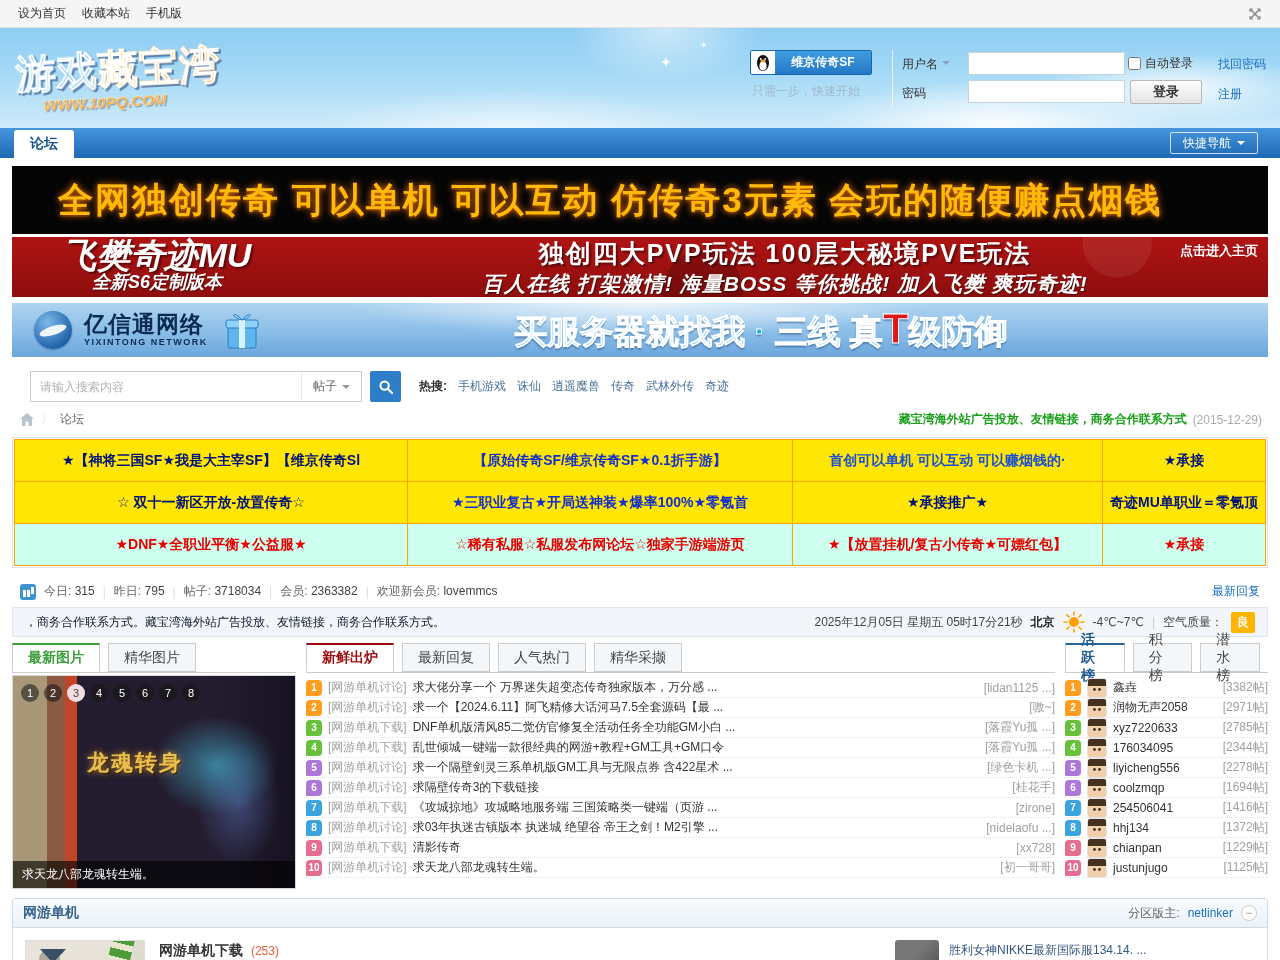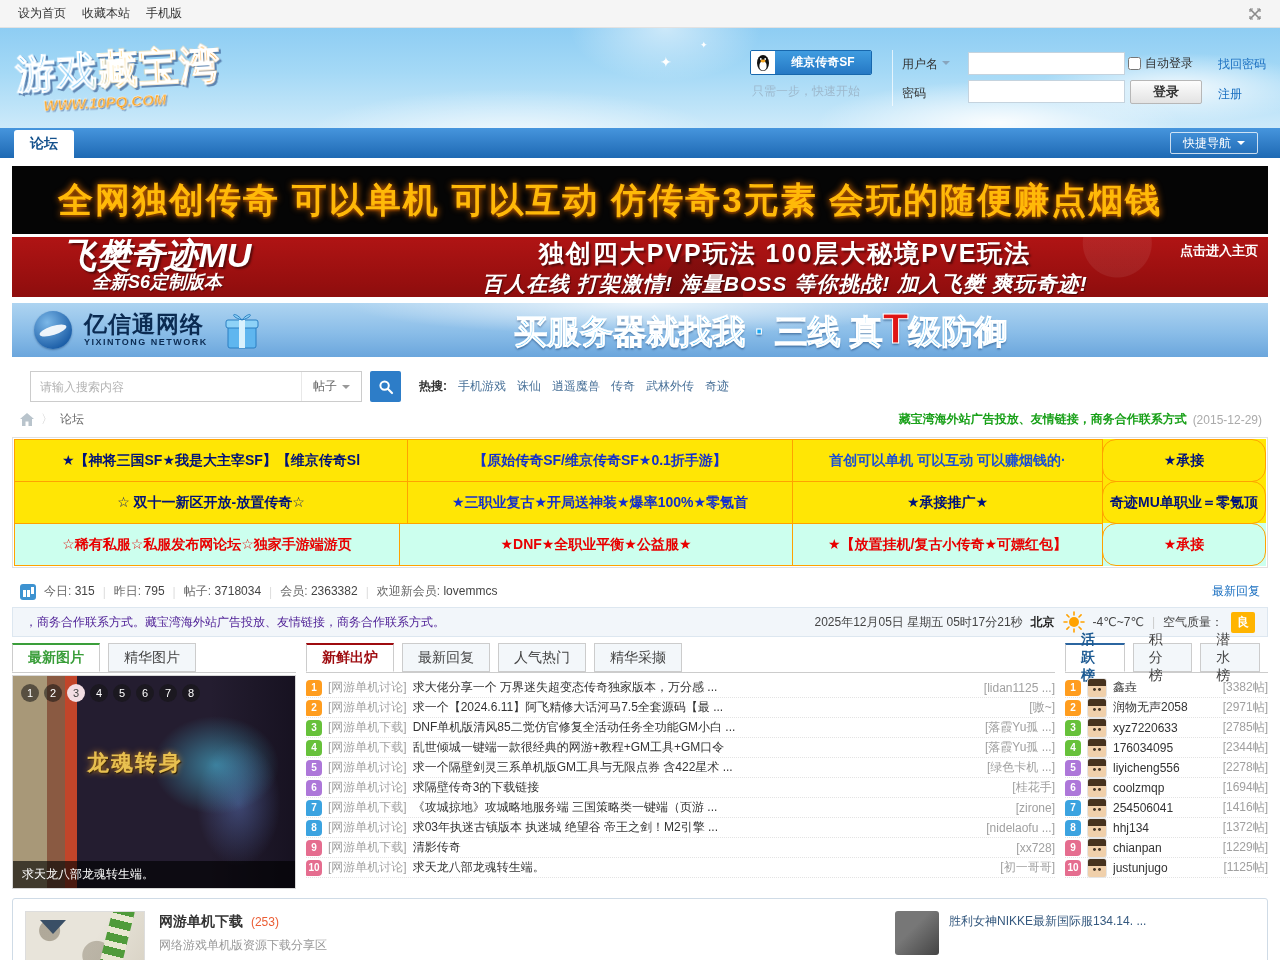--- a/index.html
+++ b/index.html
@@ -122,35 +122,35 @@
   .crumb-date { color:#aaa; }
 
   
   .ads { margin-top:9px; border:1px solid #e0e0e0; padding:1px; }
   .ads-row { display:flex; }
   .ads-row + .ads-row { margin-top:-1px; }
   .ads-cell { height:43px; border:1px solid #ffa200; display:flex; align-items:center; justify-content:center;
       font-size:14px; font-weight:bold; white-space:nowrap; overflow:hidden; cursor:pointer; }
   .ads-cell + .ads-cell { margin-left:-1px; }
   .ac1 { width:394px; flex:none; } .ac2 { width:386px; flex:none; } .ac3 { width:311px; flex:none; }
-  .ac4 { flex:1; min-width:0;border-radius:14px; }
+  .ac4 { flex:1; min-width:0; }
 
   
   .stats { margin:15px 8px 0; display:flex; align-items:center; gap:8px; color:#666; }
   .stats b { color:#444; font-weight:normal; }
   .stats .bar { color:#ddd; }
   .stats-icon { width:16px; height:16px; background:#3d92d0; border-radius:3px; position:relative; flex:none; }
   .stats-icon::after { content:""; position:absolute; left:3px; bottom:3px; width:3px; height:7px; background:#fff;
       box-shadow:4px 0 0 #fff, 8px -3px 0 #fff; }
   .latest-reply { margin-left:auto; color:#1a6fc0; }
 
   
   .notice { margin-top:7px; height:30px; background:#f2f6fa; border:1px solid #dde7f0;
       display:flex; align-items:center; padding:0 12px; }
-  .notice-marquee { color:#4c1d95; white-space:nowrap; overflow:hidden; }
+  .notice-marquee { color:#0f172a; white-space:nowrap; overflow:hidden; }
   .notice-right { margin-left:auto; display:flex; align-items:center; gap:8px; color:#444; white-space:nowrap; }
   .notice-city { font-weight:bold; color:#222; }
   .notice .bar { color:#ccc; }
   .air-badge { background:#ffb400; color:#fff; font-weight:bold; padding:2px 6px; border-radius:2px; }
 
   
   .cols { margin-top:6px; display:flex; align-items:flex-start; }
   .col-left { width:284px; flex:none; }
   .col-mid { flex:1; margin:0 10px; min-width:0; }
   .col-right { width:203px; flex:none; }
@@ -368,22 +368,22 @@
       <div class="ads-cell ac3" style="color: rgb(26, 79, 214);">首创可以单机 可以互动 可以赚烟钱的·</div>
       <div class="ads-cell ac4" style="color: rgb(0, 18, 122);">★承接</div>
     </div>
     <div class="ads-row" style="background: rgb(255, 230, 5);">
       <div class="ads-cell ac1" style="color: rgb(0, 18, 122);">☆ 双十一新区开放-放置传奇☆</div>
       <div class="ads-cell ac2" style="color: rgb(20, 48, 204);">★三职业复古★开局送神装★爆率100%★零氪首</div>
       <div class="ads-cell ac3" style="color: rgb(0, 18, 122);">★承接推广★</div>
       <div class="ads-cell ac4" style="color: rgb(0, 18, 122);">奇迹MU单职业＝零氪顶</div>
     </div>
     <div class="ads-row" style="background: rgb(204, 255, 238);">
+      <div class="ads-cell ac1" style="color: rgb(232, 0, 0);">★DNF★全职业平衡★公益服★</div>
       <div class="ads-cell ac2" style="color: rgb(232, 0, 0);">☆稀有私服☆私服发布网论坛☆独家手游端游页</div>
-      <div class="ads-cell ac1" style="color: rgb(232, 0, 0);">★DNF★全职业平衡★公益服★</div>
       <div class="ads-cell ac3" style="color: rgb(232, 0, 0);">★【放置挂机/复古小传奇★可嫖红包】</div>
       <div class="ads-cell ac4" style="color: rgb(232, 0, 0);">★承接</div>
     </div>
   </div>
 
   <div class="stats">
     <span class="stats-icon"></span>
     <span><span>今日:</span> <b>315</b></span>
     <span class="bar">|</span>
     <span><span>昨日:</span> <b>795</b></span>
@@ -575,20 +575,28 @@
           <span class="badge" style="background: rgb(229, 109, 143);">10</span>
           <span class="avatar"></span>
           <span class="uname lnk">justunjugo</span>
           <span class="uposts">[1125帖]</span>
         </div>
       </div>
     </div>
   </div>
 
   <div class="section">
+    <div class="section-head">
+      <span class="section-title lnk">网游单机</span>
+      <span class="right">
+        <span>分区版主:</span>
+        <span class="mod-link lnk">netlinker</span>
+        <span class="collapse-btn">−</span>
+      </span>
+    </div>
     <div class="section-body">
       <div class="forum-thumb"></div>
       <div class="forum-info">
         <div class="forum-title">
           <span class="lnk" style="color:#333;">网游单机下载</span>
           <span class="forum-count">(253)</span>
         </div>
         <div class="forum-desc">网络游戏单机版资源下载分享区</div>
       </div>
       <div class="side-thread">

